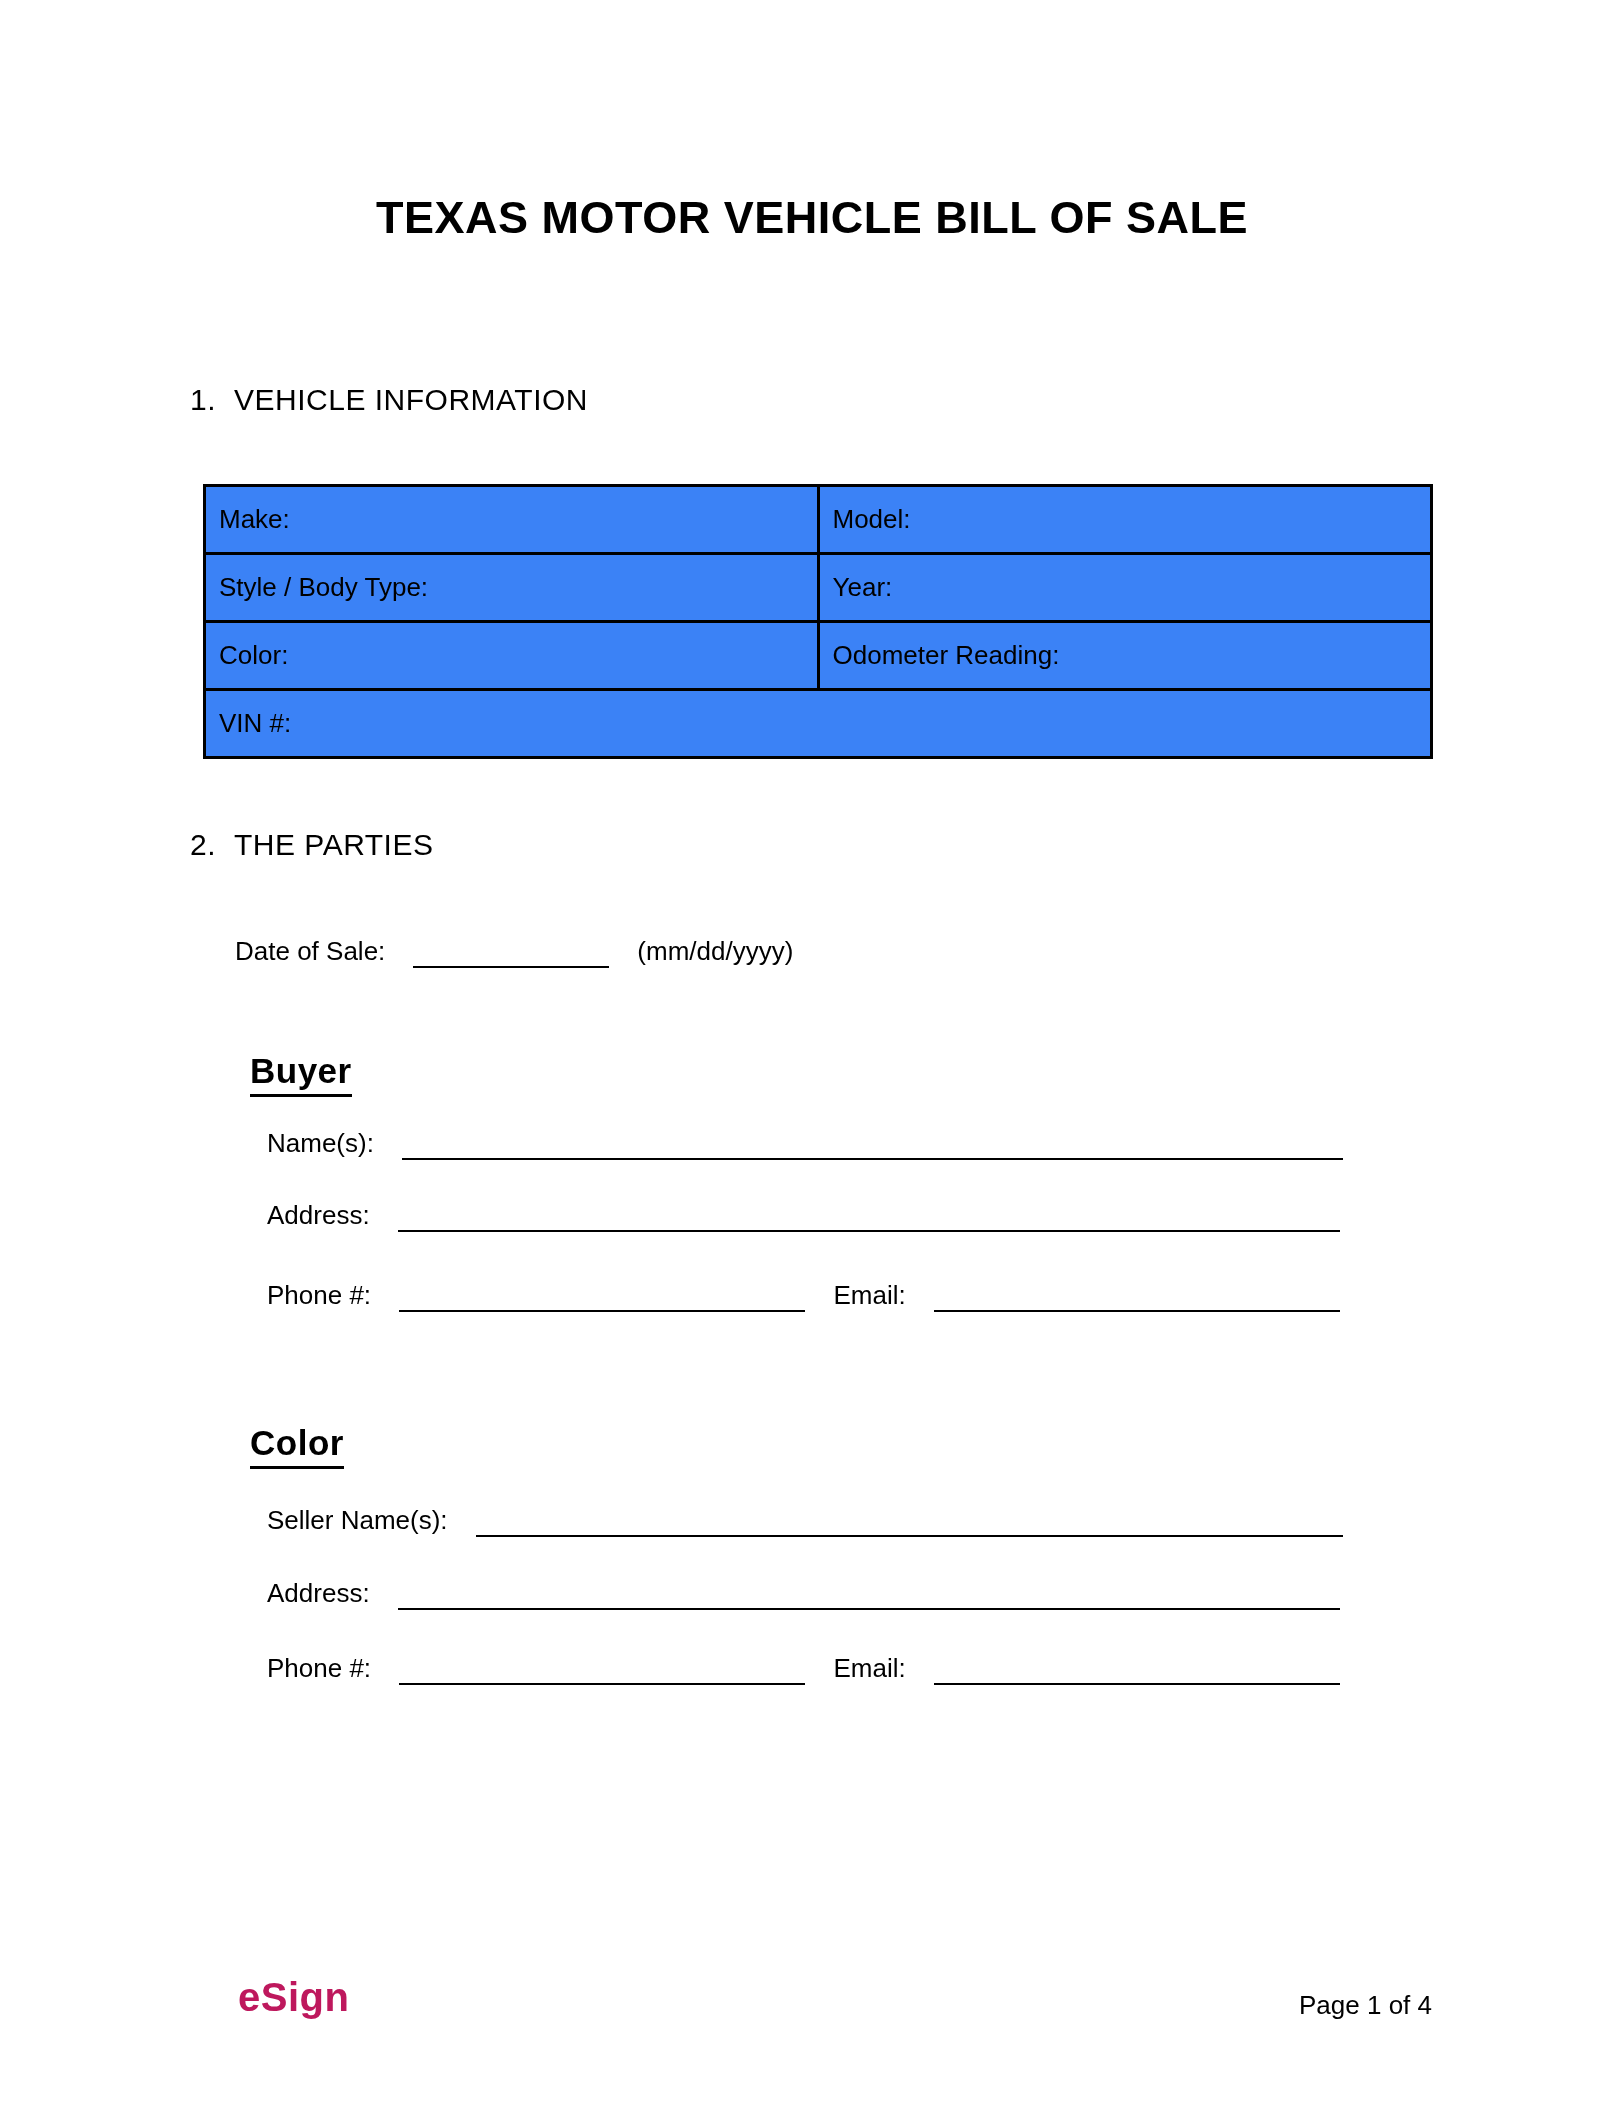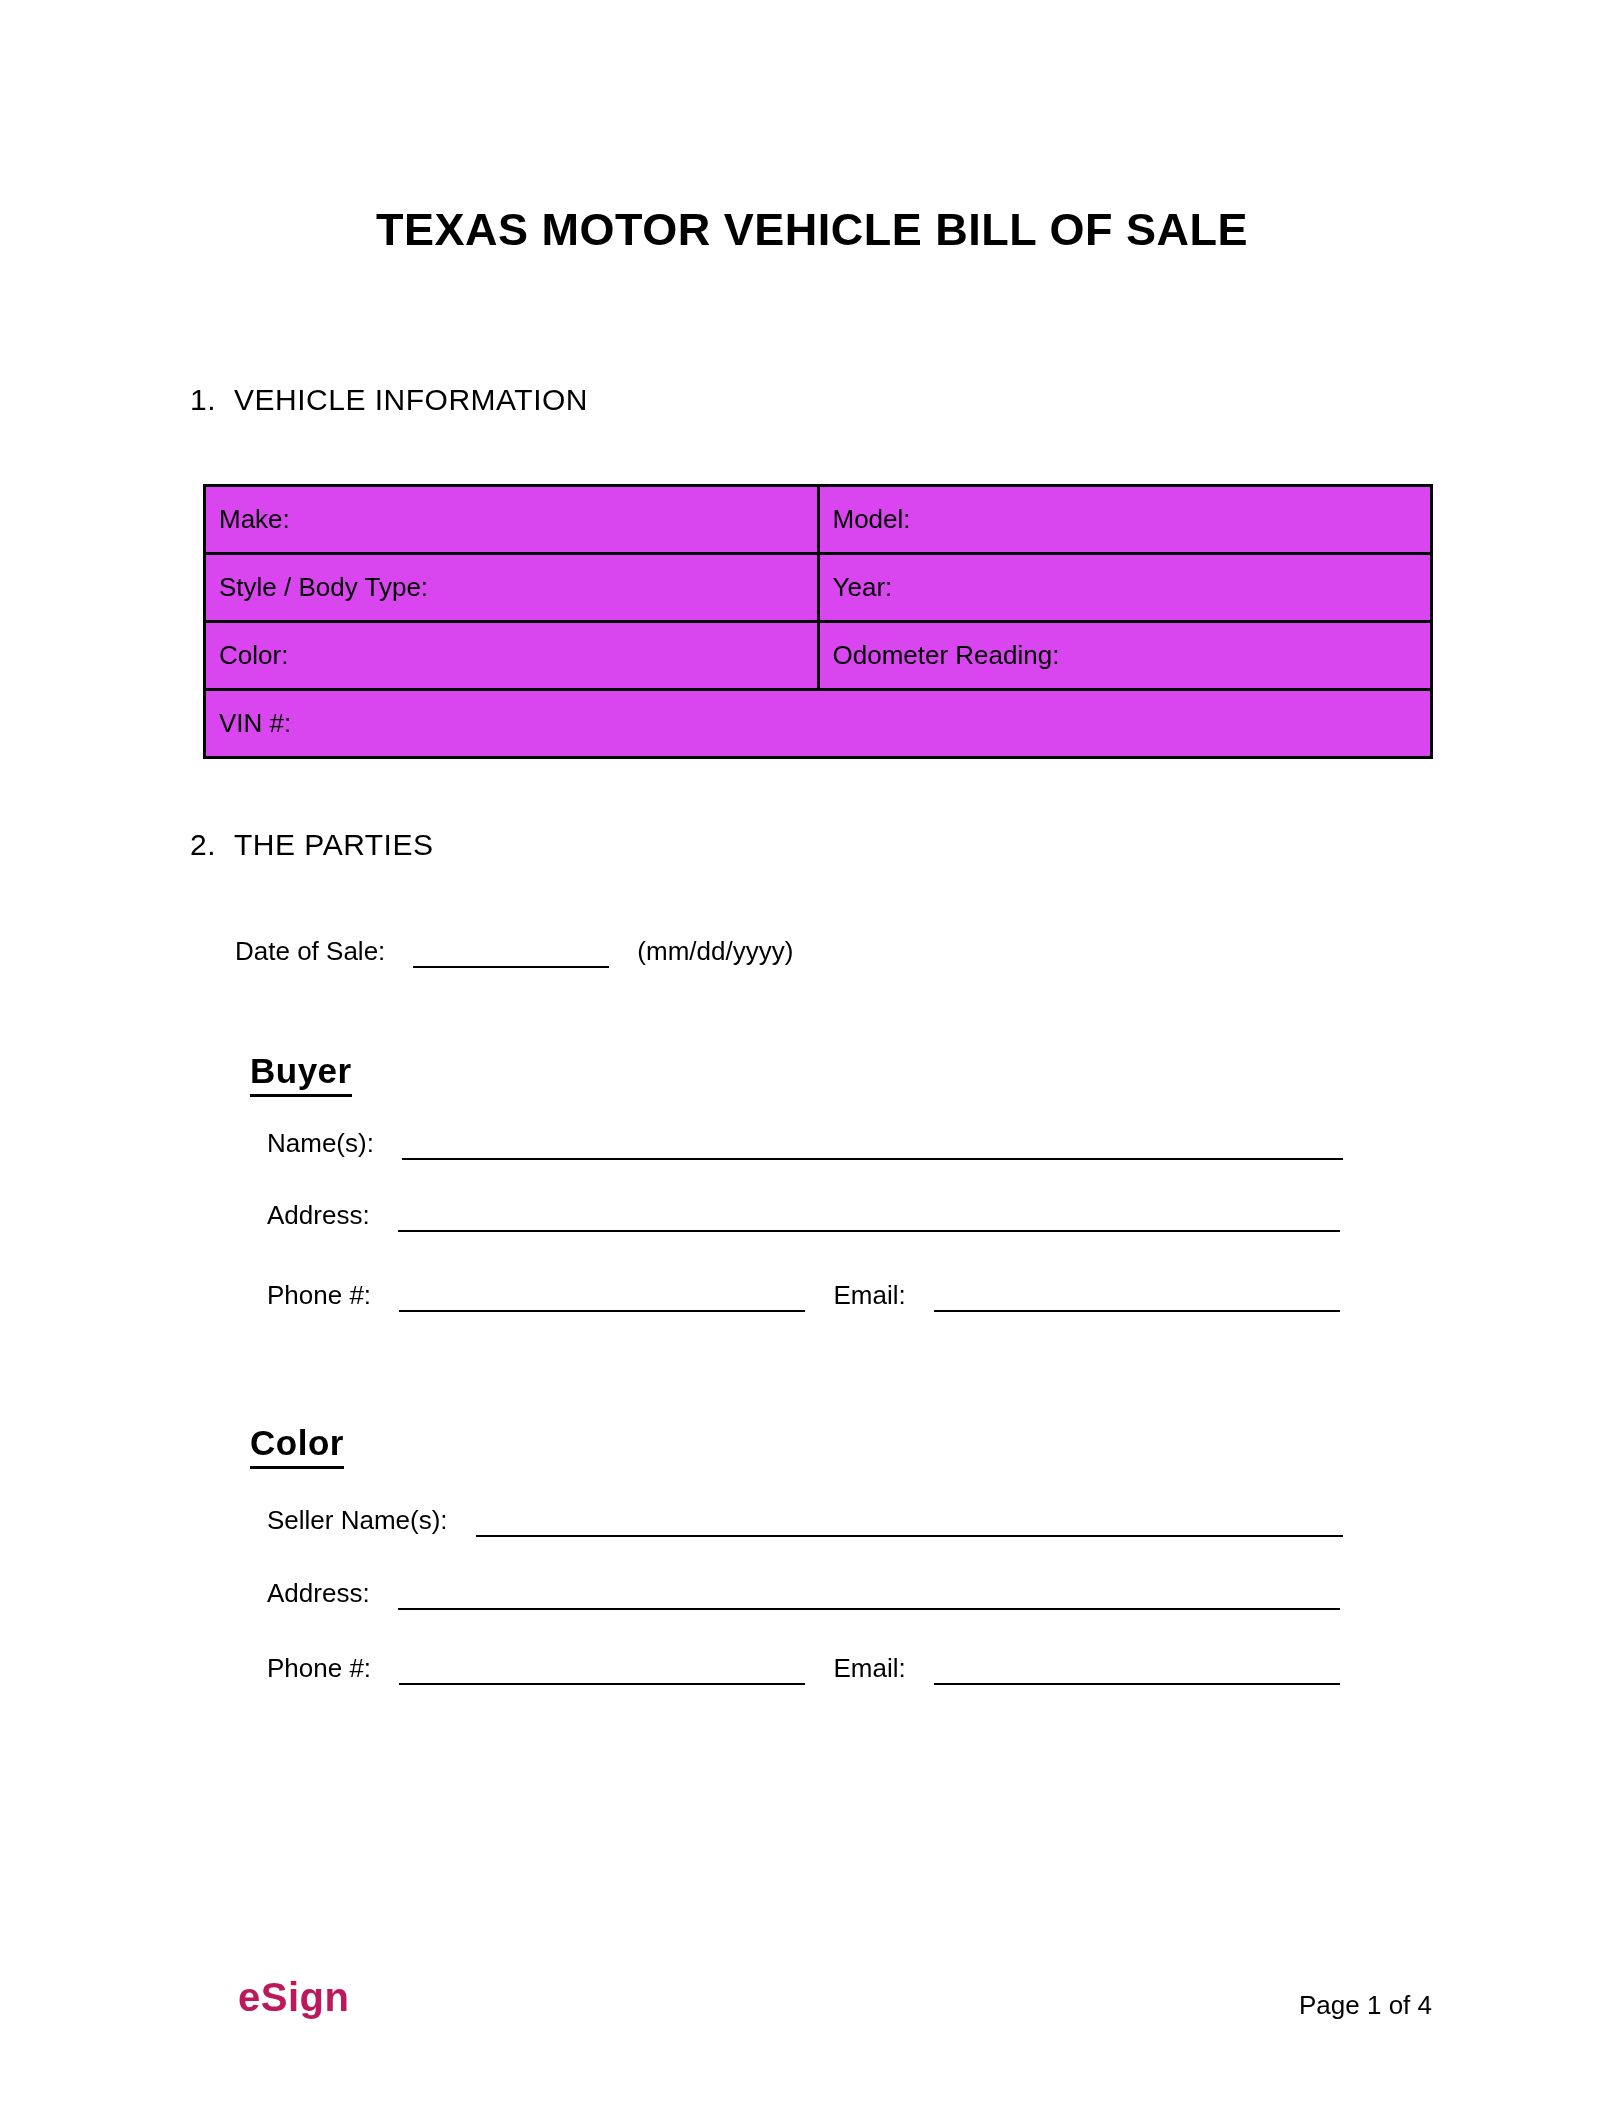--- a/index.html
+++ b/index.html
@@ -14,21 +14,21 @@
     background: #ffffff;
     color: #000000;
     font-family: "Liberation Sans", sans-serif;
     overflow: hidden;
   }
   .doc-title {
     position: absolute;
     left: 0;
     right: 0;
     top: 192px;
-    margin: 12px;
+    margin: 0;
     text-align: center;
     font-size: 45px;
     font-weight: bold;
     letter-spacing: 0.5px;
   }
   .section-heading {
     position: absolute;
     left: 190px;
     font-size: 30px;
     font-weight: normal;
@@ -46,21 +46,21 @@
     width: 1230px;
     border-collapse: collapse;
     table-layout: fixed;
   }
   .vehicle-table td {
     border: 3px solid #000000;
     height: 65px;
     font-size: 26px;
     padding: 0 10px 0 13px;
     vertical-align: middle;
-    background: #d946ef;
+    background: #3b82f6;
   }
   .vehicle-table .cell-label {
     white-space: nowrap;
   }
   .vehicle-table .cell-value {
     display: inline-block;
     min-width: 40px;
   }
   .field-row {
     position: absolute;

